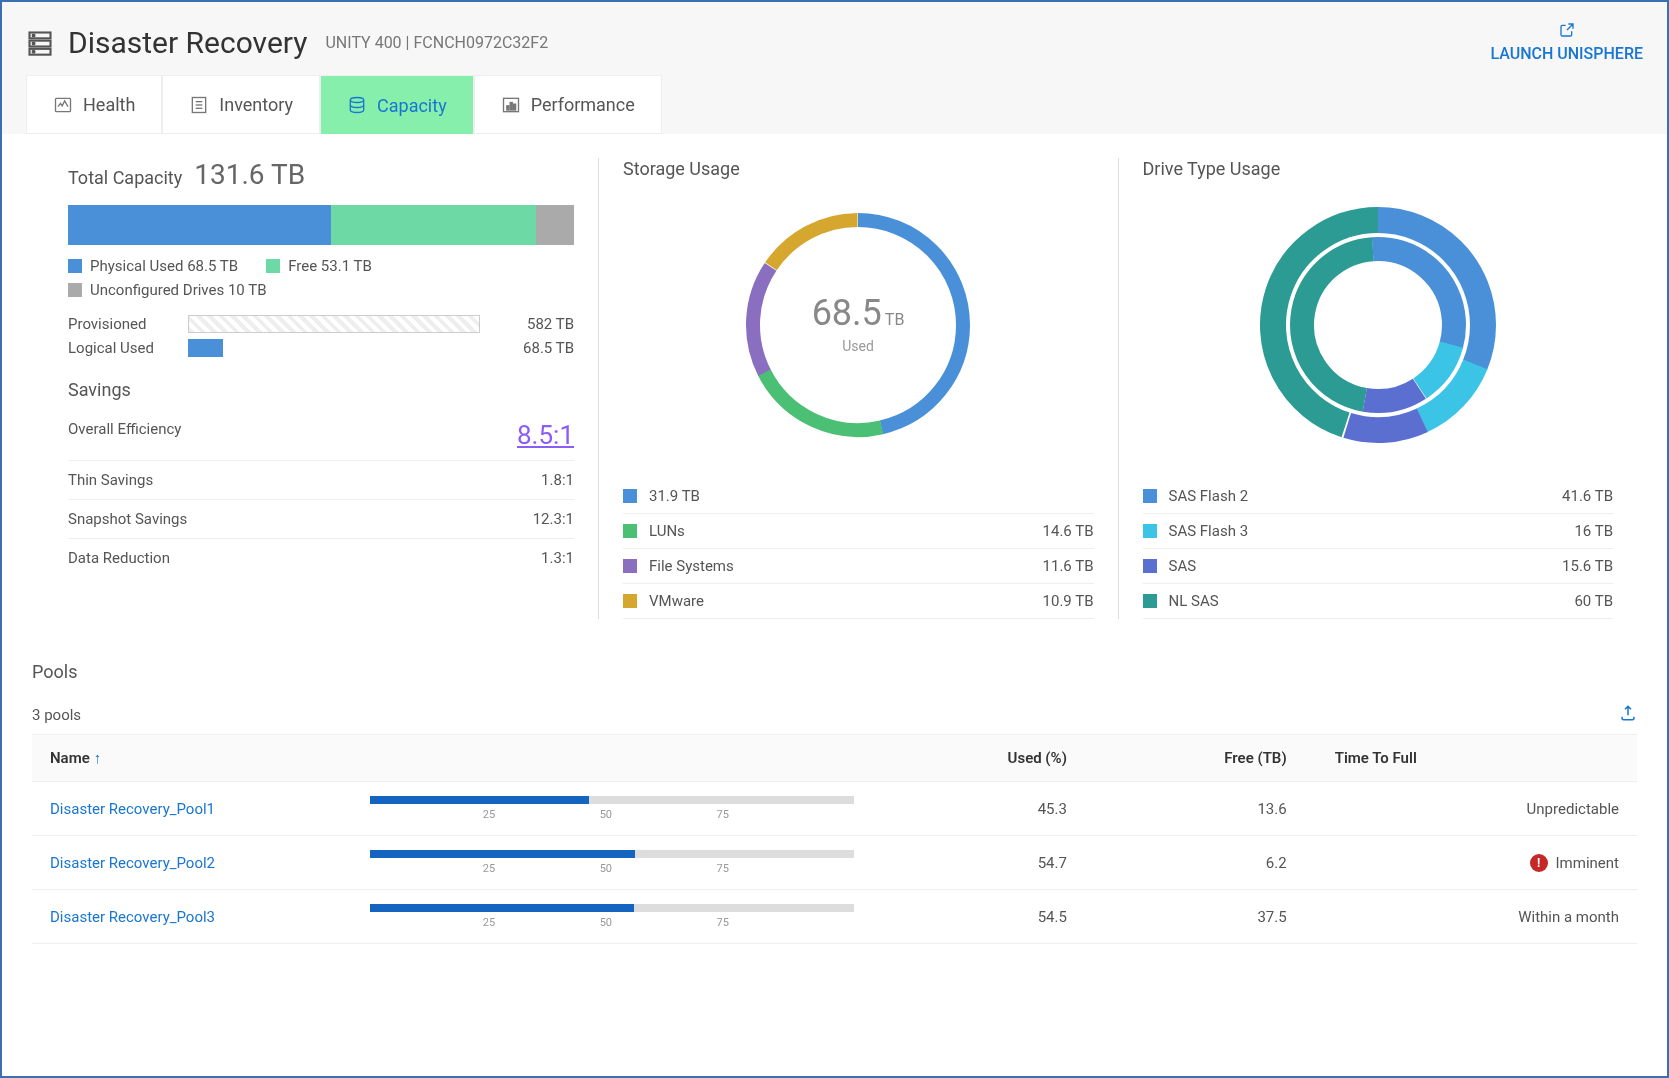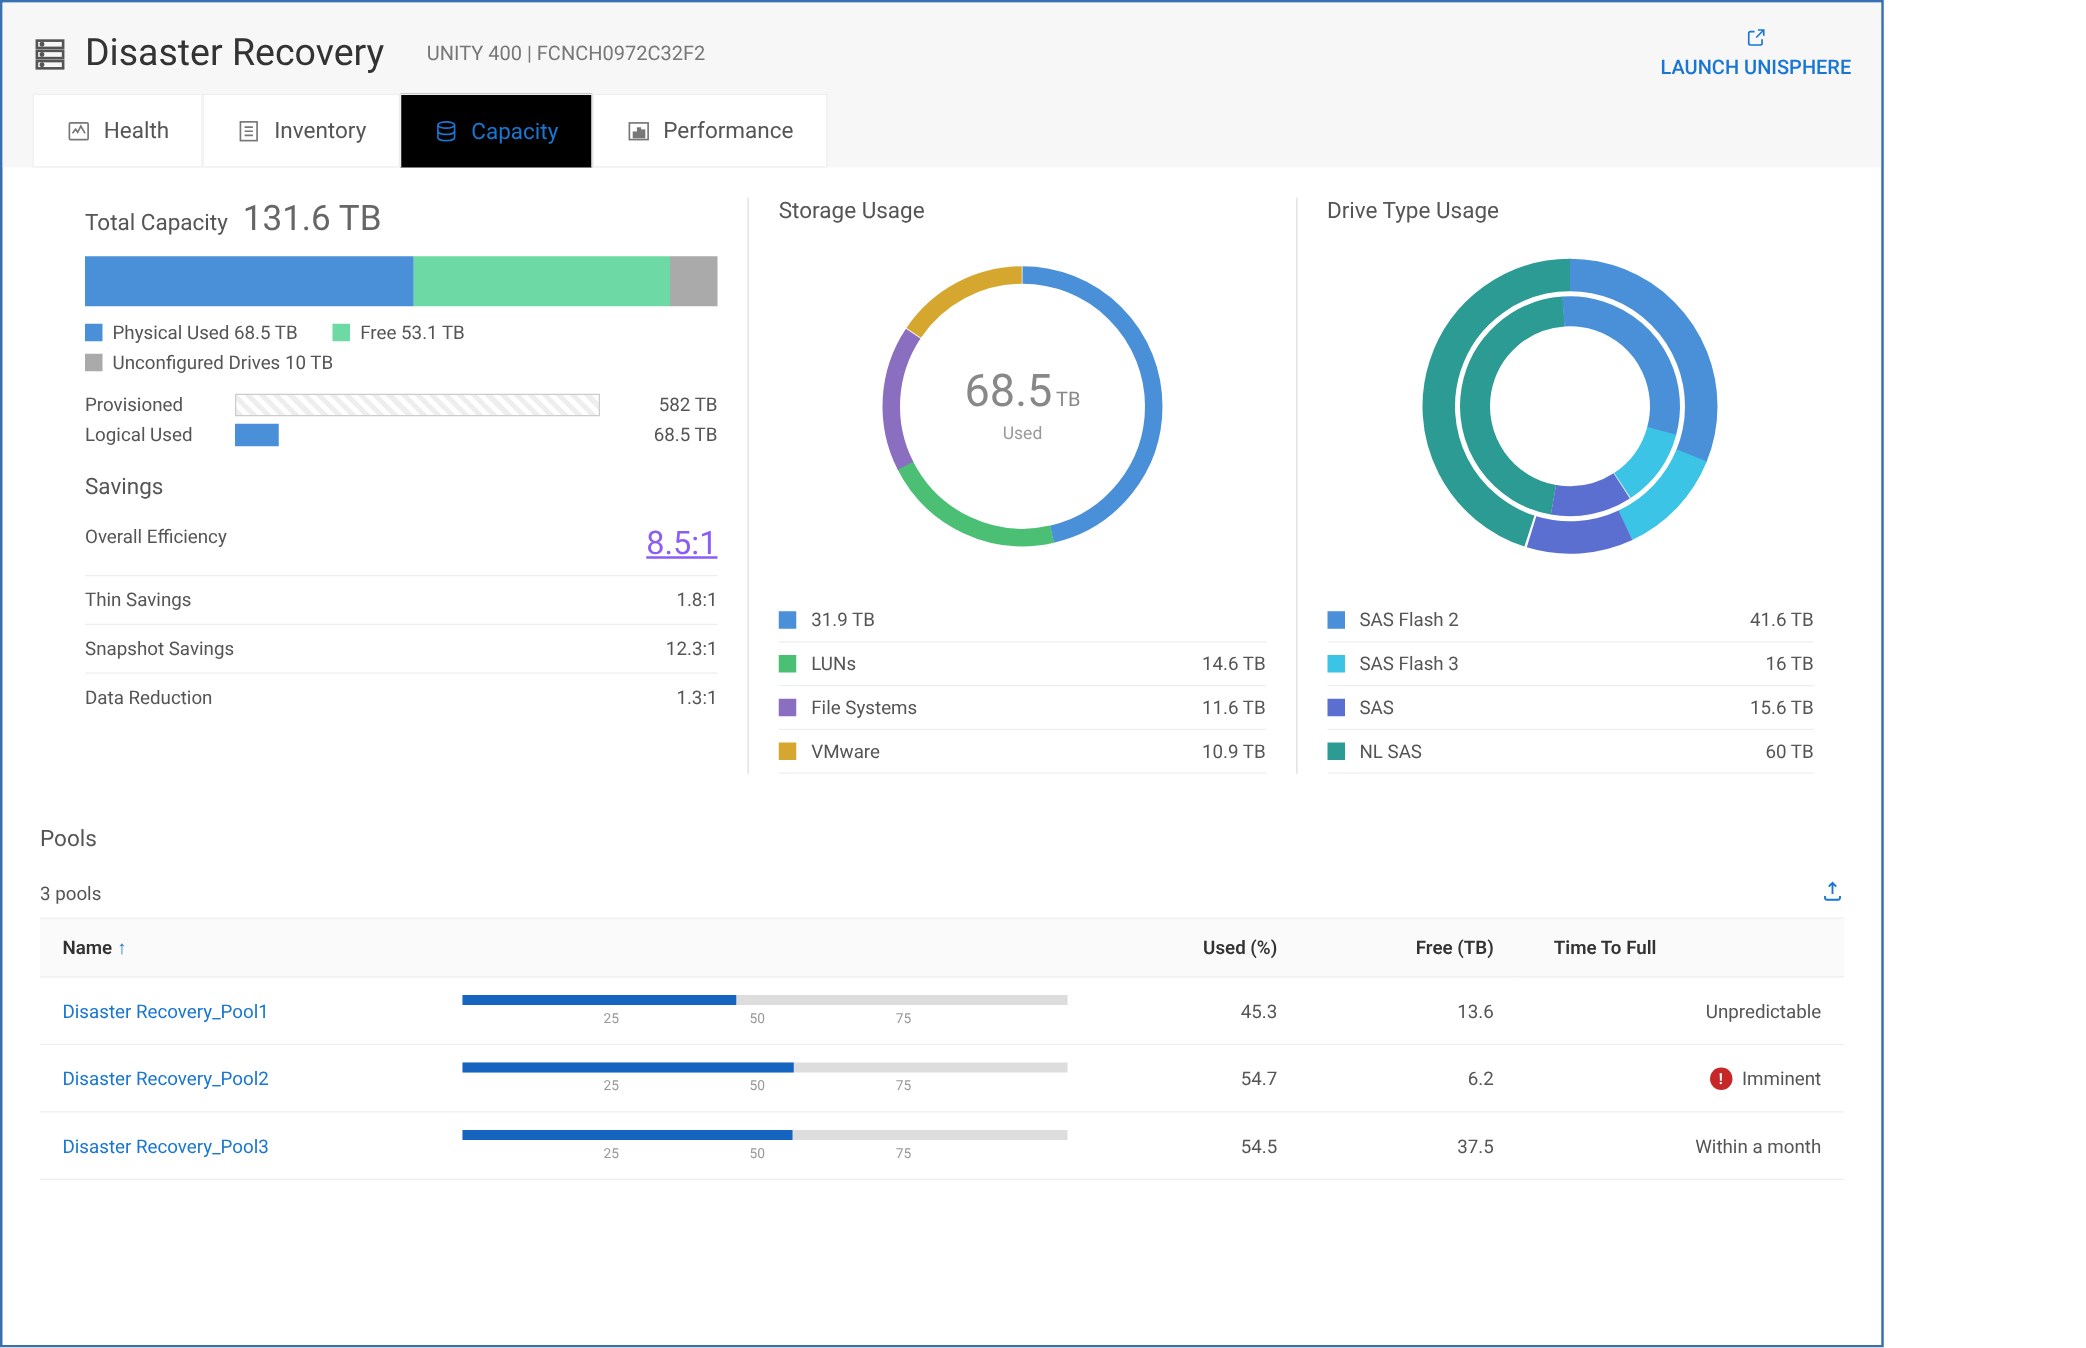--- a/index.html
+++ b/index.html
@@ -1,26 +1,26 @@
 <!DOCTYPE html>
 <html><head>
 <meta charset="utf-8">
 <style>
 * { box-sizing: border-box; margin: 0; padding: 0; }
 body { font-family: -apple-system, BlinkMacSystemFont, "Segoe UI", Roboto, Arial, sans-serif; font-size: 14px; color: #444; background: #fff; }
-.frame { border: 2px solid #3a6fb0; width: 1507px; height: 1078px; overflow: hidden; }
+.frame { border: 2px solid #3a6fb0; width: 1669px; height: 1078px; overflow: hidden; }
 .header { display: flex; align-items: center; padding: 20px 24px 12px; background: #f7f7f7; }
 .header-left { display: flex; align-items: center; gap: 14px; flex: 1; }
 .storage-icon { width: 28px; height: 28px; }
 .page-title { font-size: 30px; font-weight: 400; color: #333; }
-.subtitle { font-size: 16px; color: #777; margin-left: 20px; }
+.subtitle { font-size: 16px; color: #777; margin-left: 4px; }
 .launch-link { color: #1976d2; font-size: 16px; font-weight: 500; display: flex; align-items: center; gap: 6px; text-decoration: none; flex-direction: column; }
 .tabs { display: flex; background: #f7f7f7; padding: 0 24px; }
 .tab { display: flex; align-items: center; gap: 10px; padding: 18px 26px; font-size: 18px; color: #555; background: #fff; border: 1px solid #eee; cursor: pointer; }
-.tab.active { color: #1976d2; border-bottom: none; background: #000000; }
+.tab.active { color: #1976d2; border-bottom: none; background: #86efac; }
 .tab-icon { width: 20px; height: 20px; }
 .content { padding: 24px 30px; display: flex; gap: 0; }
 .col { flex: 1; padding: 0 24px; }
 .col.first { flex: 0 0 530px; padding-left: 0; margin-left: 36px; }
 .col.mid { border-left: 1px solid #ddd; border-right: 1px solid #ddd; }
 .col-title { font-size: 18px; color: #555; margin-bottom: 16px; }
 .big-number { font-size: 28px; color: #666; }
 .capacity-bar { display: flex; height: 40px; margin: 14px 0 12px; }
 .capacity-bar div { height: 100%; }
 .legend { display: flex; flex-wrap: wrap; gap: 6px 28px; margin-bottom: 16px; font-size: 15px; color: #555;}

